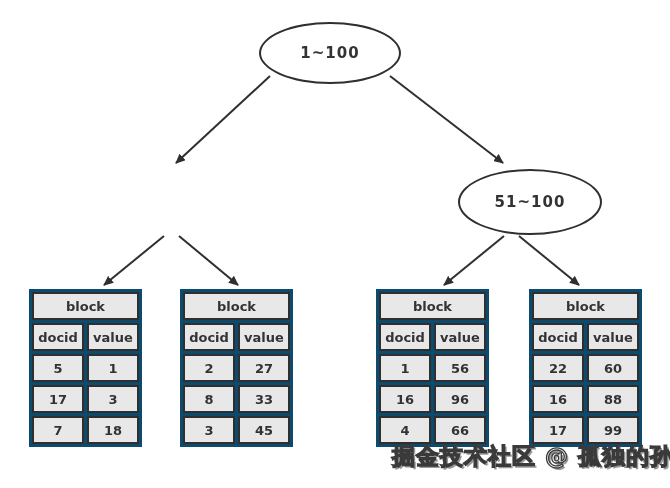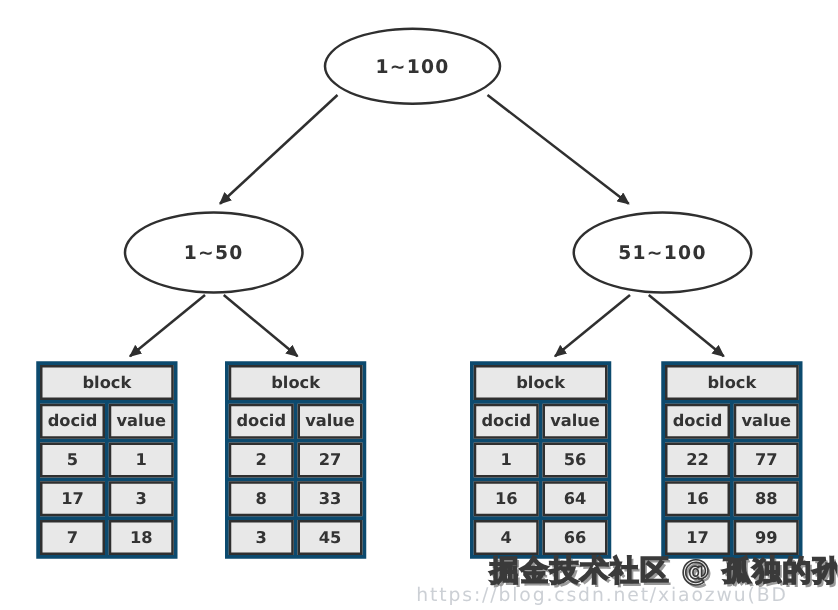--- a/index.html
+++ b/index.html
@@ -81,21 +81,20 @@
       <line x1="270" y1="76" x2="176" y2="163" marker-end="url(#ah)"></line>
       <line x1="390" y1="76" x2="503" y2="163" marker-end="url(#ah)"></line>
       <line x1="164" y1="236" x2="104" y2="285" marker-end="url(#ah)"></line>
       <line x1="179" y1="236" x2="238" y2="285" marker-end="url(#ah)"></line>
       <line x1="504" y1="236" x2="444" y2="285" marker-end="url(#ah)"></line>
       <line x1="519" y1="236" x2="579" y2="285" marker-end="url(#ah)"></line>
     </g>
   </svg>
 
   <div class="node node-root">1~100</div>
-  <div class="node node-left">1~50</div>
   <div class="node node-right">51~100</div>
 
   <table class="block t1">
     <tbody>
         <tr>
           <td class="title" colspan="2">block</td>
         </tr>
     <tr>
       <td>docid</td>
       <td>value</td>
@@ -147,49 +146,48 @@
     <tr>
       <td>docid</td>
       <td>value</td>
     </tr>
     <tr>
       <td>1</td>
       <td>56</td>
     </tr>
     <tr>
       <td>16</td>
-      <td>64</td>
+      <td>96</td>
     </tr>
     <tr>
       <td>4</td>
       <td>66</td>
     </tr>
   </tbody>
     </table>
 
   <table class="block t4">
     <tbody>
         <tr>
           <td class="title" colspan="2">block</td>
         </tr>
     <tr>
       <td>docid</td>
       <td>value</td>
     </tr>
     <tr>
       <td>22</td>
-      <td>77</td>
+      <td>60</td>
     </tr>
     <tr>
       <td>16</td>
       <td>88</td>
     </tr>
     <tr>
       <td>17</td>
       <td>99</td>
     </tr>
   </tbody>
     </table>
 
   <div class="wm-line1">掘金技术社区 @ 孤独的孙大炮</div>
-  <div class="wm-line2">https://blog.csdn.net/xiaozwu(BD</div>
 
 </div>
 
 </body></html>

